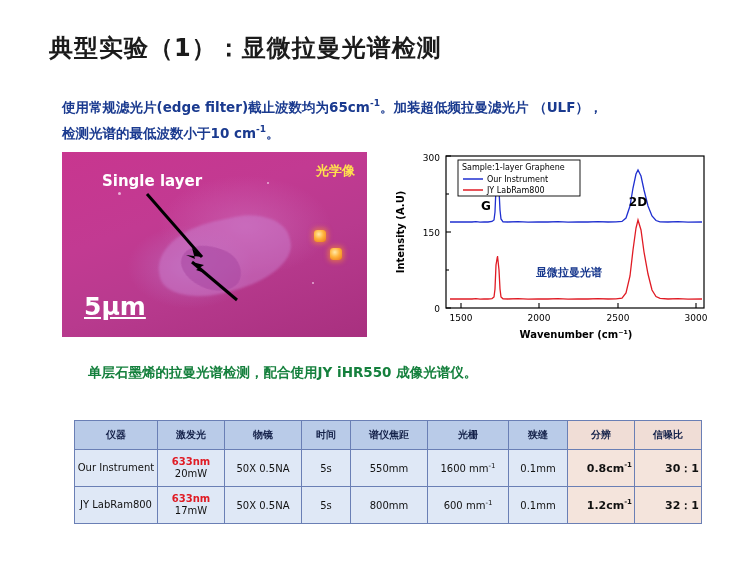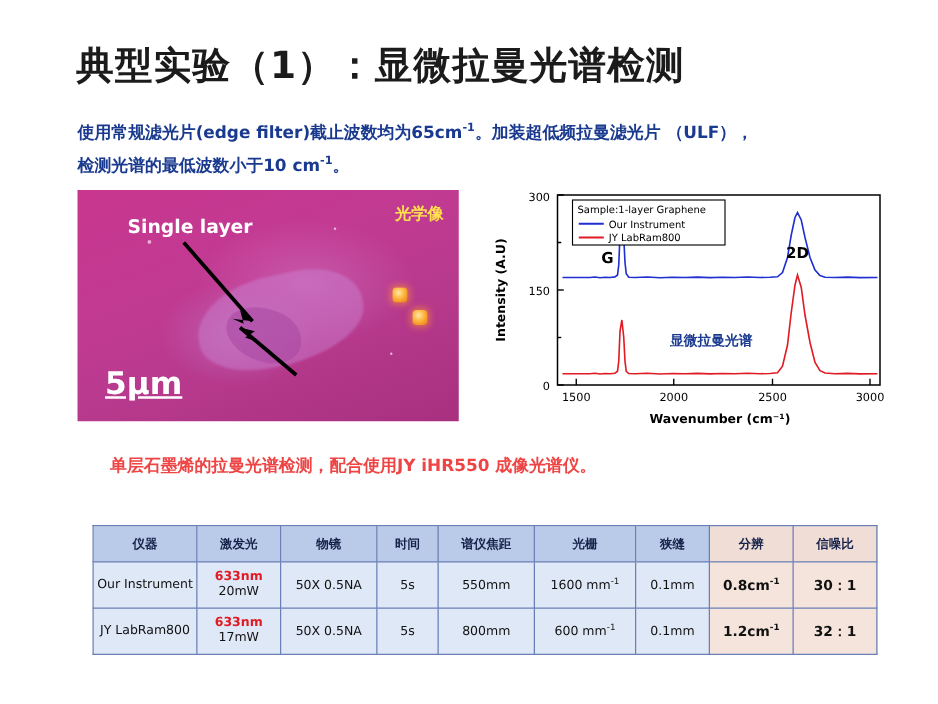--- a/index.html
+++ b/index.html
@@ -16,23 +16,23 @@
   }
   .slide {
     position: absolute;
     left: 0; top: 0;
     width: 750px;
     height: 563px;
     background: #ffffff;
   }
   .title {
     position: absolute;
-    left: 61px;
+    left: 49px;
     top: 32px;
-    font-size: 30px;
+    font-size: 24px;
     font-weight: bold;
     color: #1b1b1b;
     letter-spacing: 1px;
     font-family: "DejaVu Sans", sans-serif;
     white-space: nowrap;
   }
   .subtitle {
     position: absolute;
     left: 62px;
     top: 92px;
@@ -142,21 +142,21 @@
     color: #1a3a8f;
     font-size: 11px;
   }
 
   .caption {
     position: absolute;
     left: 88px;
     top: 364px;
     font-size: 13.5px;
     font-weight: bold;
-    color: #ef4444;
+    color: #15803d;
     font-family: "DejaVu Sans", sans-serif;
     white-space: nowrap;
   }
 
   
   table.spec {
     position: absolute;
     left: 74px;
     top: 420px;
     border-collapse: collapse;
@@ -181,20 +181,21 @@
     margin-top: 32px;
   }
   table.spec tbody td {
     background: #dfe8f6;
     height: 30px;
   }
   table.spec tbody td.hl {
     background: #f4e4dc;
     font-weight: bold;
     font-size: 11px;
+    text-align: right;
   }
   table.spec tbody td.name {
     font-size: 10px;
     line-height: 12px;
   }
   .exc-red {
     color: #e01b24;
     font-weight: bold;
     display: block;
     line-height: 12px;

